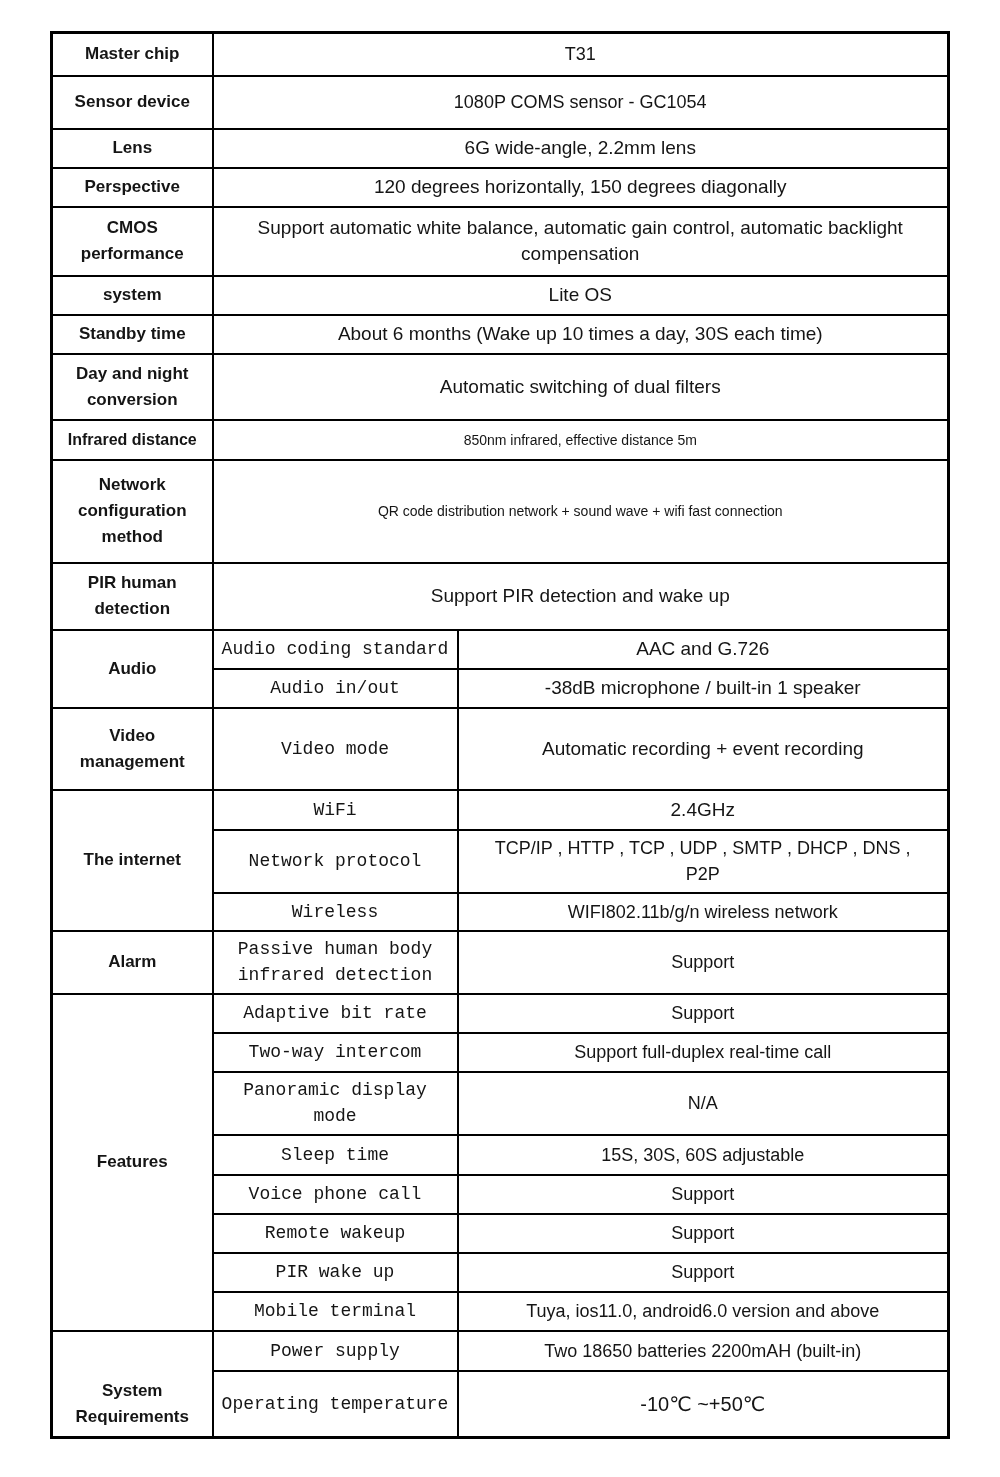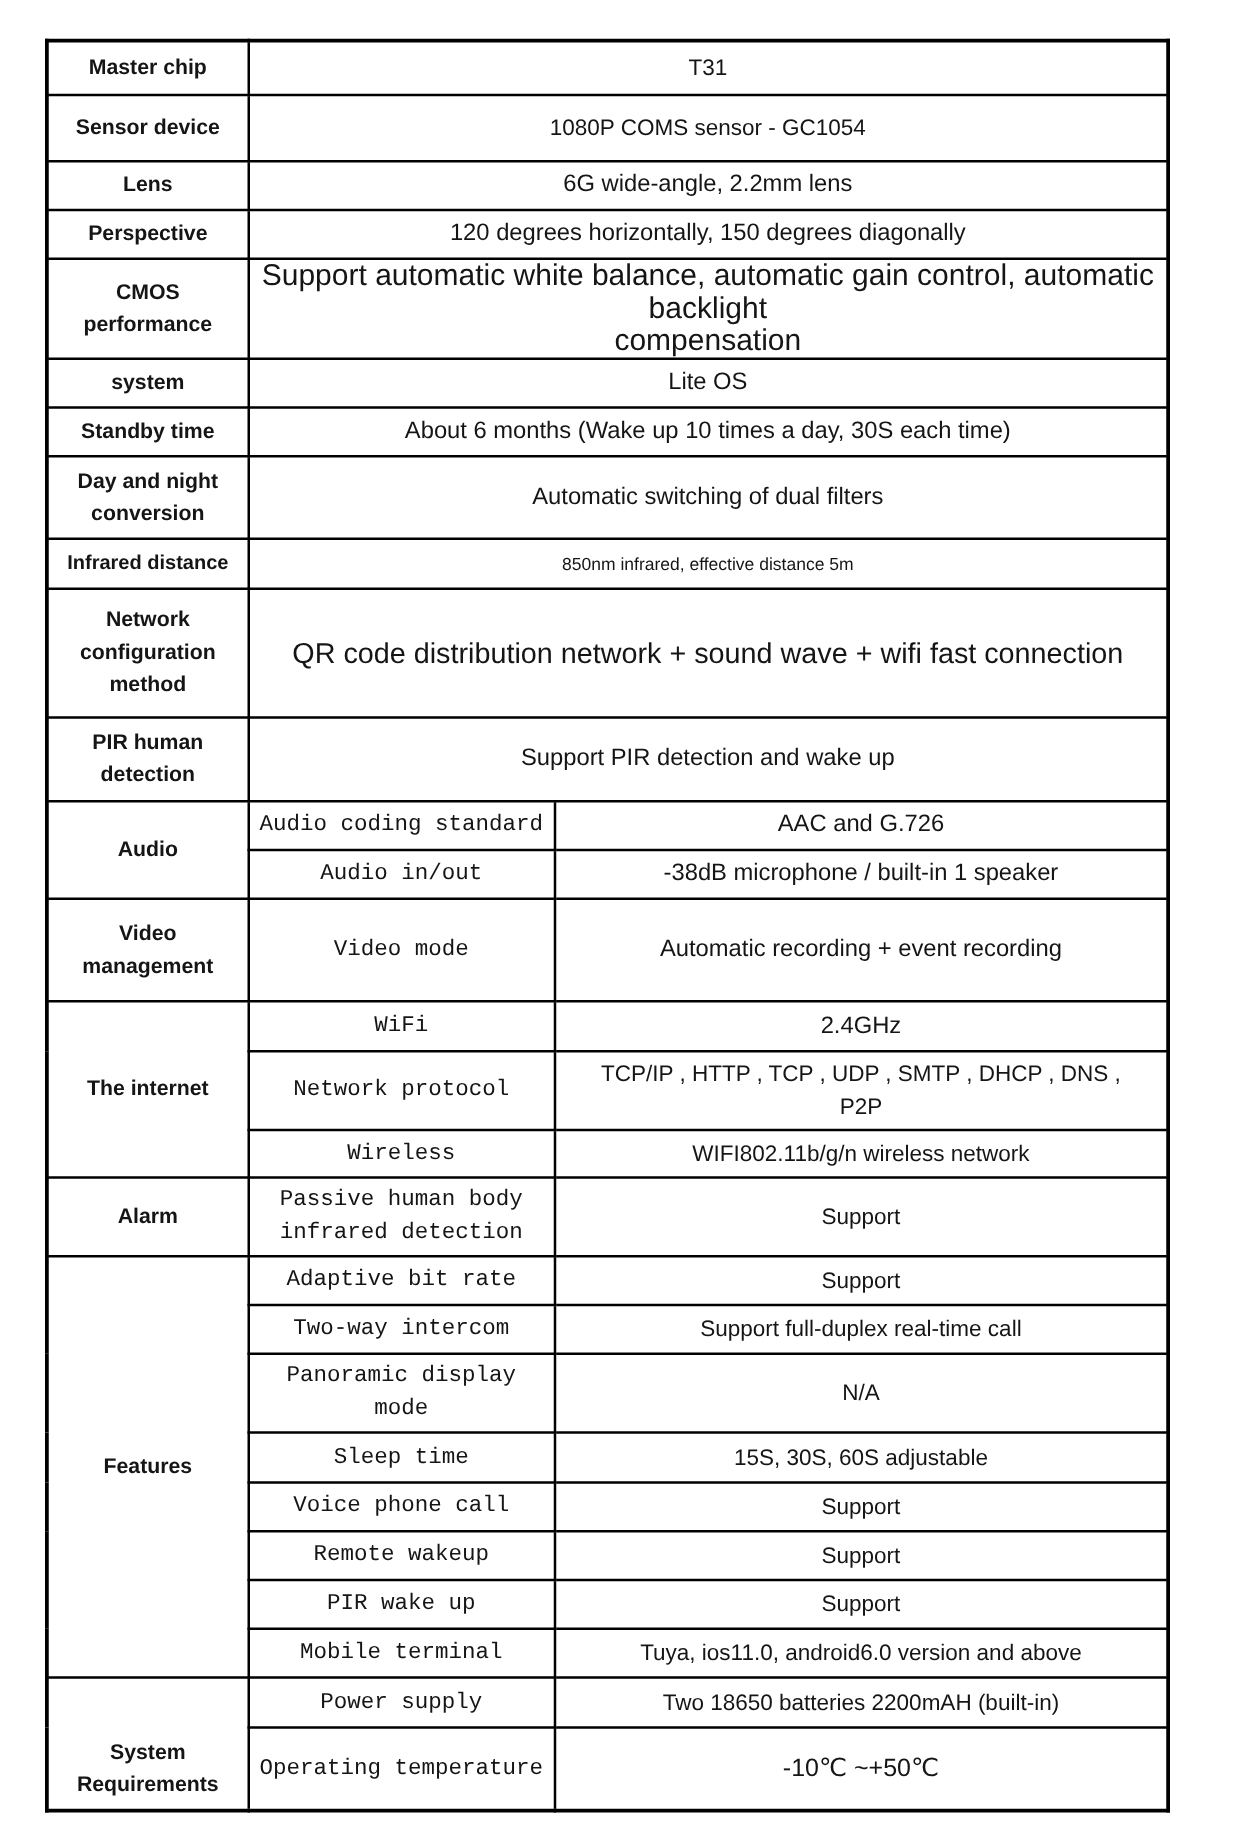--- a/index.html
+++ b/index.html
@@ -1,19 +1,19 @@
 <!DOCTYPE html>
 <html><head>
 <meta charset="utf-8">
 <style>
   html, body { margin: 0; padding: 0; background: #ffffff; }
   body { width: 1000px; height: 1477px; position: relative; overflow: hidden;
          font-family: "Liberation Sans", "DejaVu Sans", sans-serif; color: #111; }
   table.spec {
-    position: absolute; left: 36px; top: 31px; width: 897px;
+    position: absolute; left: 50px; top: 31px; width: 897px;
     border-collapse: collapse; table-layout: fixed;
     border: 3px solid #000;
   }
   table.spec td {
     border: 2px solid #000; text-align: center; vertical-align: middle;
     padding: 0 8px; line-height: 26px; font-size: 18px; color: #151515;
   }
   table.spec td.key { font-weight: bold; font-size: 17px; }
   table.spec td.sub { font-size: 18px; font-family: Liberation Mono, monospace; }
   table.spec td.val-sm { font-size: 19px; }
@@ -45,21 +45,21 @@
     </tr>
     <tr style="height:39px">
       <td class="key">Perspective</td>
       <td colspan="2" class="val-sm">120 degrees horizontally, 150 degrees diagonally</td>
     </tr>
     <tr style="height:69px">
       <td class="key">
         <div>CMOS</div>
         <div>performance</div>
       </td>
-      <td colspan="2" style="font-size:24px;margin-left:36px;">
+      <td colspan="2" style="font-size:19px;margin-left:36px;">
         <div>Support automatic white balance, automatic gain control, automatic backlight</div>
         <div>compensation</div>
       </td>
     </tr>
     <tr style="height:39px">
       <td class="key">system</td>
       <td colspan="2" class="val-sm">Lite OS</td>
     </tr>
     <tr style="height:39px">
       <td class="key">Standby time</td>
@@ -75,21 +75,21 @@
     <tr style="height:40px">
       <td class="key" style="font-size:16px;padding:0 4px;">Infrared distance</td>
       <td colspan="2" style="font-size:14px;">850nm infrared, effective distance 5m</td>
     </tr>
     <tr style="height:103px">
       <td class="key">
         <div>Network</div>
         <div>configuration</div>
         <div>method</div>
       </td>
-      <td colspan="2" style="font-size:23px;">QR code distribution network + sound wave + wifi fast connection</td>
+      <td colspan="2" style="font-size:14px;">QR code distribution network + sound wave + wifi fast connection</td>
     </tr>
     <tr style="height:67px">
       <td class="key">
         <div>PIR human</div>
         <div>detection</div>
       </td>
       <td colspan="2" style="font-size:19px;">Support PIR detection and wake up</td>
     </tr>
 
     <tr style="height:39px">

